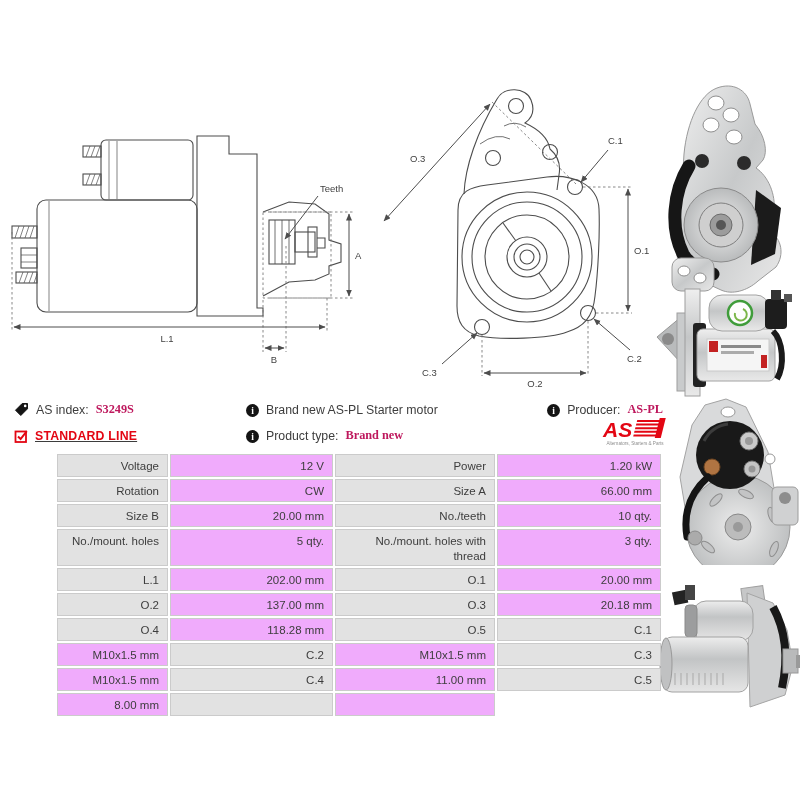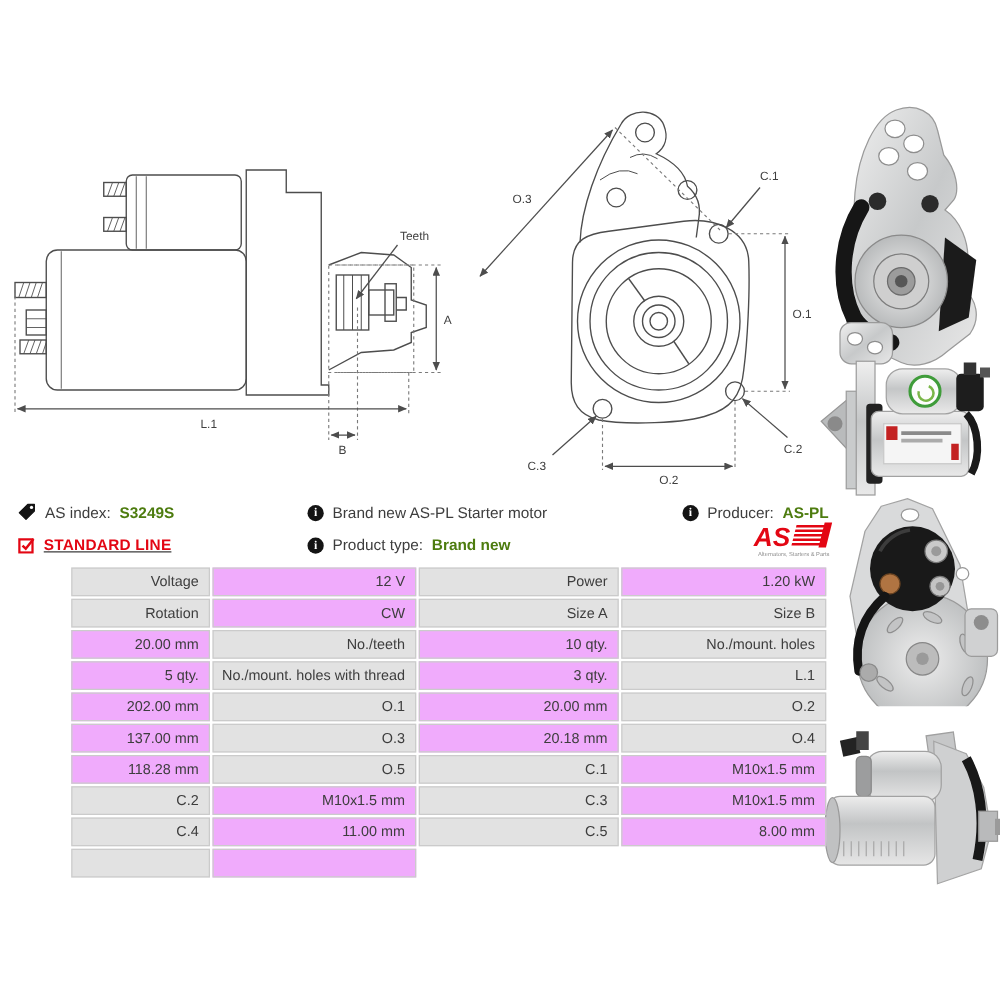--- a/index.html
+++ b/index.html
@@ -2,21 +2,21 @@
 <html style="--red: #e30613; --labbg: #e2e2e2; --tbord: #cbcbcb; --line: #4d4d4d;"><head>
 <meta charset="utf-8">
 <style>
   :root{ --red:#e30613; --labbg:#e2e2e2; --tbord:#cbcbcb; --ink:#3d3d3d; --line:#4d4d4d; }
   html,body{margin:0;padding:0;background:#fff;}
   .page{position:relative;width:800px;height:800px;background:#fff;overflow:hidden;
         font-family:"Liberation Sans","DejaVu Sans",sans-serif;color:var(--ink);}
   .abs{position:absolute;}
   
   .iline{display:flex;align-items:flex-end;gap:7px;font-size:12.3px;height:16px;white-space:nowrap;}
-  .b{font-weight:bold;color:#4d7c0f;}
+  .b{font-weight:bold;color:#be185d;font-family:Liberation Serif, serif;}
   .redline{color:var(--red);font-weight:bold;letter-spacing:.2px;}
   .info-icon{display:inline-flex;width:13px;height:13px;border-radius:50%;background:#141414;color:#fff;
      font-size:9.5px;font-weight:bold;align-items:center;justify-content:center;
      font-family:"Liberation Serif",serif;flex:0 0 13px;}
   .right-align{justify-content:flex-end;}
   
   .spec{position:absolute;left:57px;top:454px;width:606px;
         display:grid;grid-template-columns:111px 163px 160px 164px;gap:2px;}
   .spec > div{box-sizing:border-box;border:1px solid var(--tbord);min-height:23px;
         padding:4px 8px 2px 6px;font-size:11.5px;line-height:14.5px;text-align:right;color:var(--ink);}
@@ -287,20 +287,21 @@
   </svg>
 
   <div class="spec">
       <div class="tlab">Voltage</div>
       <div class="tval">12 V</div>
       <div class="tlab">Power</div>
       <div class="tval">1.20 kW</div>
       <div class="tlab">Rotation</div>
       <div class="tval">CW</div>
       <div class="tlab">Size A</div>
+      <div class="tval">66.00 mm</div>
       <div class="tlab">Size B</div>
       <div class="tval">20.00 mm</div>
       <div class="tlab">No./teeth</div>
       <div class="tval">10 qty.</div>
       <div class="tlab">No./mount. holes</div>
       <div class="tval">5 qty.</div>
       <div class="tlab">No./mount. holes with thread</div>
       <div class="tval">3 qty.</div>
       <div class="tlab">L.1</div>
       <div class="tval">202.00 mm</div>

